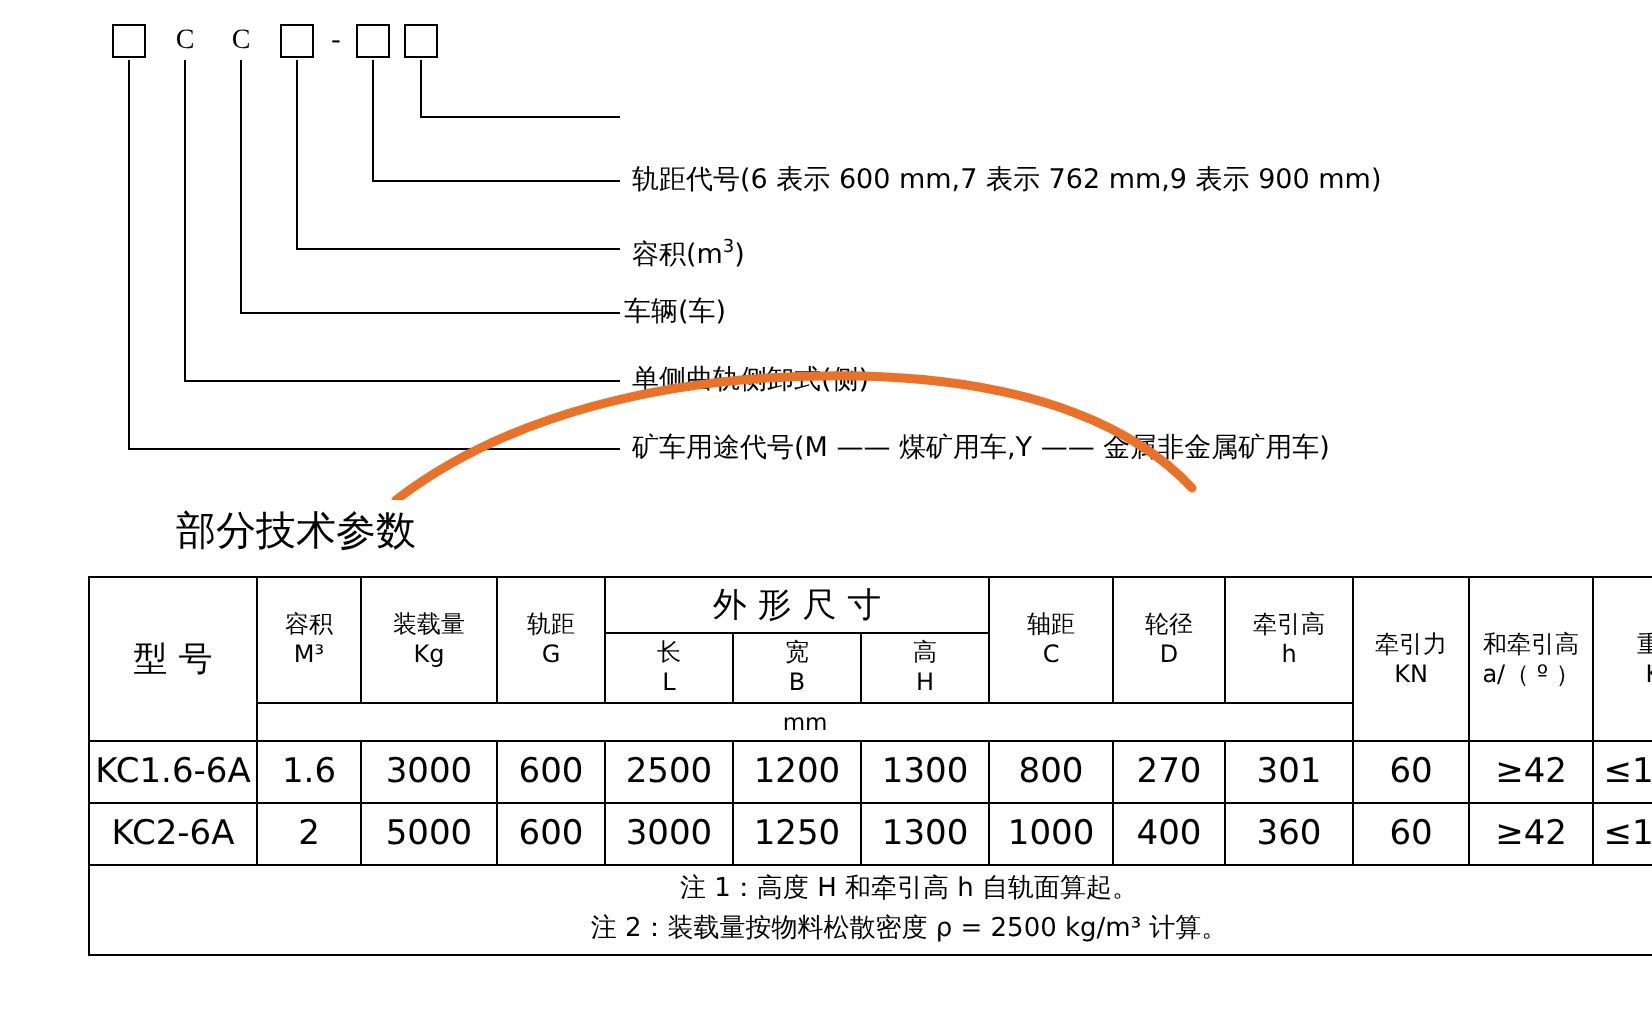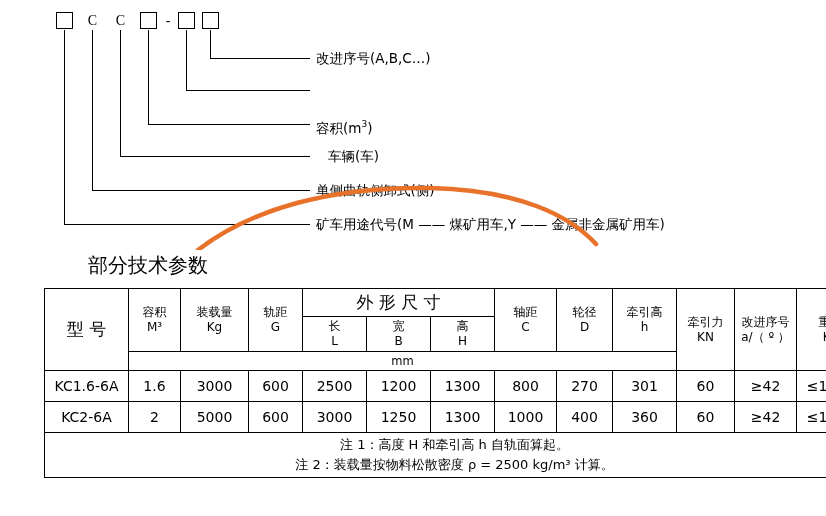--- a/index.html
+++ b/index.html
@@ -116,21 +116,21 @@
     font-size: 11.5px;
   }
   td.note {
     text-align: left;
     padding: 4px 4px 4px 28px;
     font-size: 13px;
     line-height: 20px;
     border-top: 1px solid #000;
   }
   td.note div { white-space: nowrap; }
-  .rowcell { height: 26px; font-size: 14px; }
+  .rowcell { height: 26px; font-size: 17px; }
   .hdr-row-1 td { height: 22px; }
 </style>
 </head>
 <body>
 
 <div id="legend">
 
   <div class="code-box" style="left:56px; top:12px;"></div>
   <div class="code-char" style="left:84px; top:12px;">C</div>
   <div class="code-char" style="left:112px; top:12px;">C</div>
@@ -150,23 +150,23 @@
 
   <div class="vline" style="left:120px; top:30px; height:126px;"></div>
   <div class="hline" style="left:120px; top:156px; width:190px;"></div>
 
   <div class="vline" style="left:92px; top:30px; height:160px;"></div>
   <div class="hline" style="left:92px; top:190px; width:218px;"></div>
 
   <div class="vline" style="left:64px; top:30px; height:194px;"></div>
   <div class="hline" style="left:64px; top:224px; width:246px;"></div>
 
-  <div class="leg-text" style="left:316px; top:50px;">改进序号(A,B,C…)</div>
+  <div class="leg-text" style="left:316px; top:82px;">轨距代号(6 表示 600 mm,7 表示 762 mm,9 表示 900 mm)</div>
   <div class="leg-text" style="left:316px; top:116px;"><span>容积(m</span><sup>3</sup><span>)</span></div>
-  <div class="leg-text" style="left:328px; top:148px;text-align:center;">车辆(车)</div>
+  <div class="leg-text" style="left:312px; top:148px;text-align:center;">车辆(车)</div>
   <div class="leg-text" style="left:316px; top:182px;">单侧曲轨侧卸式(侧)</div>
   <div class="leg-text" style="left:316px; top:216px;">矿车用途代号(M —— 煤矿用车,Y —— 金属非金属矿用车)</div>
 
   <svg id="arc" width="826" height="250" viewBox="0 0 826 250">
     <path d="M 198 250 C 250 210, 330 186, 430 188 C 520 190, 570 216, 596 244" fill="none" stroke="#E8722A" stroke-width="4.5" stroke-linecap="round"></path>
   </svg>
 </div>
 
 <div id="caption">部分技术参数</div>
 
@@ -214,21 +214,21 @@
     </td>
     <td rowspan="2" class="hdr-sub">
       <div>牵引高</div>
       <div>h</div>
     </td>
     <td rowspan="3" class="hdr-sub">
       <div>牵引力</div>
       <div>KN</div>
     </td>
     <td rowspan="3" class="hdr-sub">
-      <div>改进序号</div>
+      <div>和牵引高</div>
       <div>a/（ º ）</div>
     </td>
     <td rowspan="3" class="hdr-sub">
       <div>重量</div>
       <div>Kg</div>
     </td>
   </tr>
 
   <tr>
     <td class="hdr-sub">

